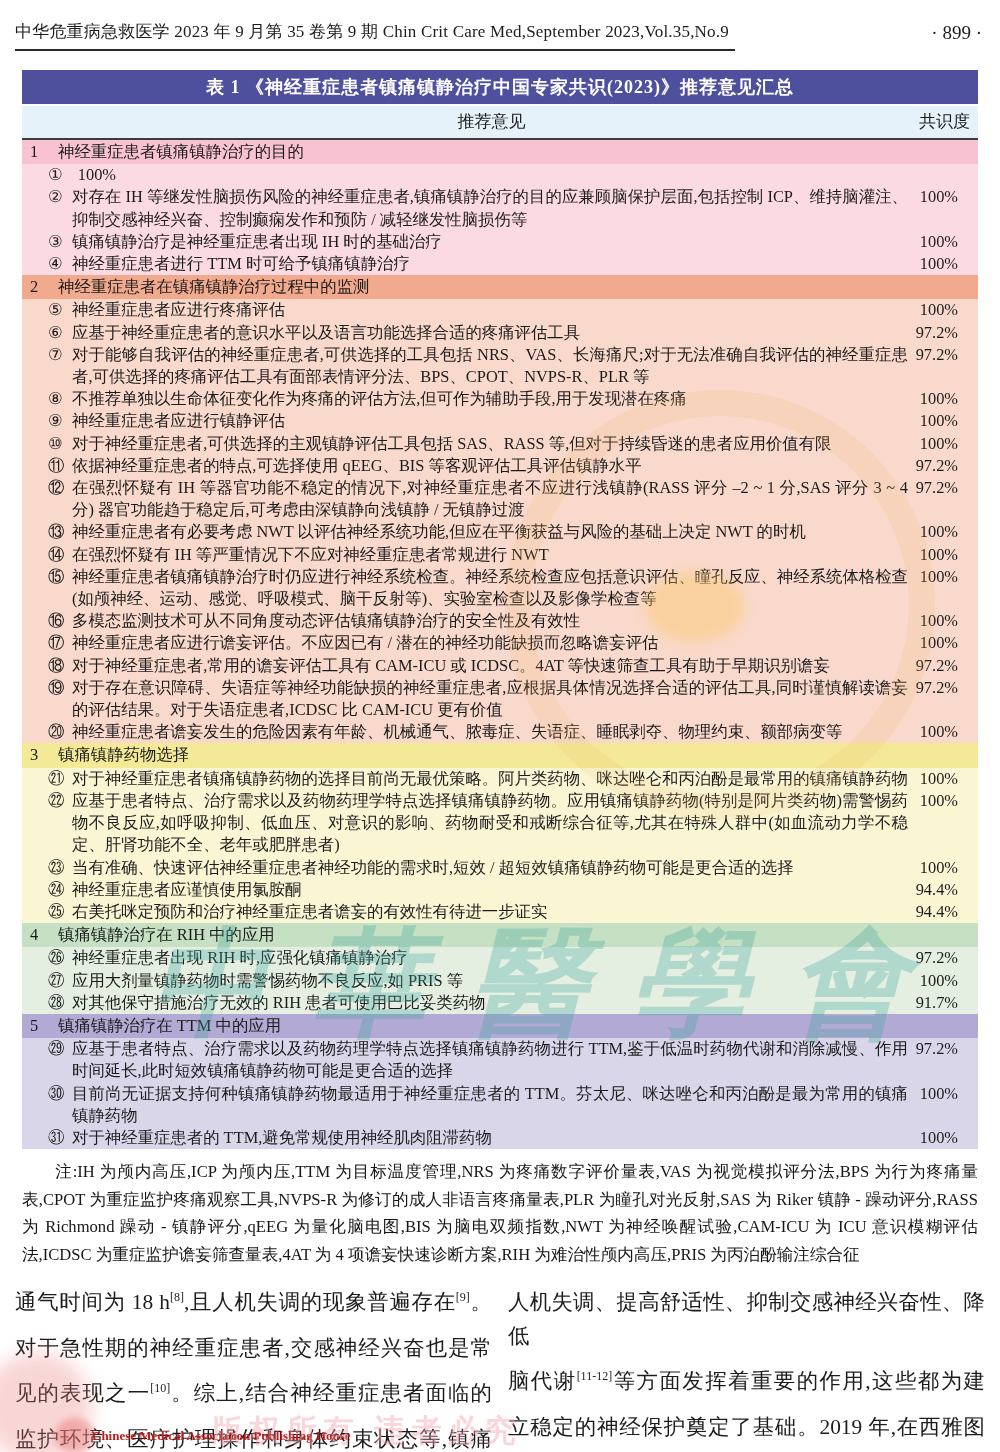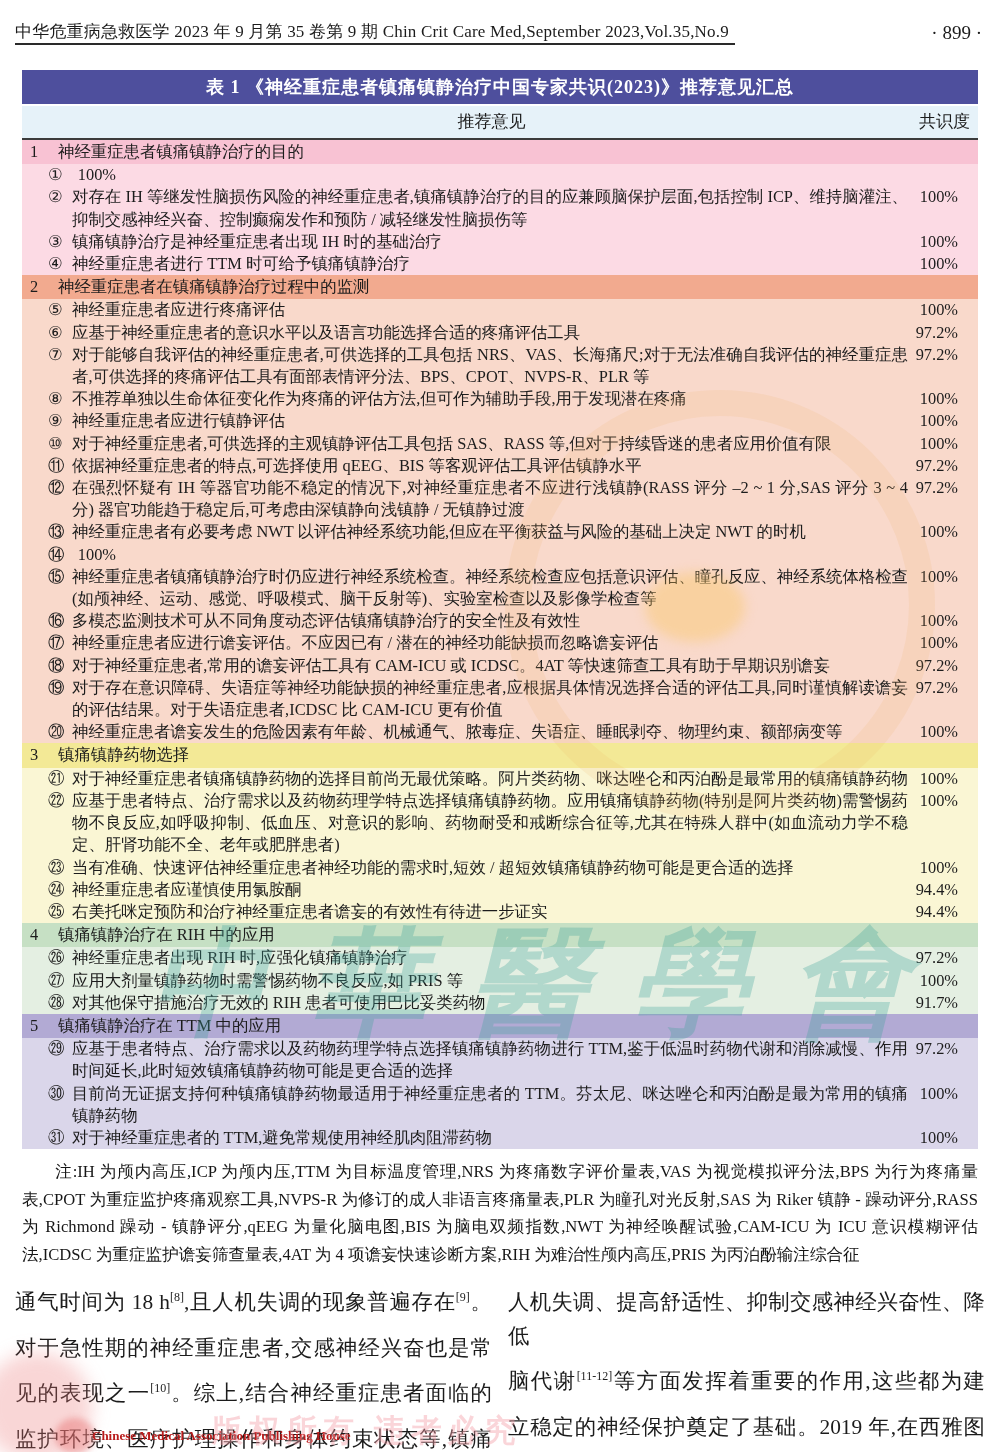--- a/index.html
+++ b/index.html
@@ -4,21 +4,21 @@
 <style>
   * { margin:0; padding:0; box-sizing:border-box; }
   html,body { background:#ffffff; }
   body {
     width:1000px; height:1452px; position:relative; overflow:hidden;
     font-family:"Liberation Serif","DejaVu Serif",serif;
     color:#1c1c1c;
   }
   
   .page-header { position:absolute; top:20px; left:15px; right:18px; display:flex; justify-content:space-between; align-items:flex-start; }
-  .journal-line { font-size:17px; letter-spacing:.2px; border-bottom:2px solid #2a2a2a; padding-right:6px; white-space:nowrap;text-align:center; }
+  .journal-line { font-size:17px; letter-spacing:.2px; border-bottom:2px solid #2a2a2a; padding-bottom:6px; padding-right:6px; white-space:nowrap;text-align:center; }
   .page-no { font-size:19px; padding-top:2px; }
 
   
   .tablewrap { position:absolute; top:70px; left:22px; width:956px; }
   .tbl-title { background:#4e4f9d; color:#ffffff; font-weight:bold; font-size:18px; text-align:center; height:34px; line-height:34px; letter-spacing:1px; margin-bottom:2px; }
   .col-header { position:relative; background:#e6f2f9; height:34px; border-bottom:2px solid #3c3c3c; font-size:17px; }
   .col-header .rec { position:absolute; left:0; right:17px; text-align:center; line-height:32px; }
   .col-header .cons { position:absolute; right:8px; line-height:32px; }
 
   .sec-header { display:flex; font-size:16.4px; line-height:22.2px; padding:1px 0 1px 8px; }
@@ -130,20 +130,21 @@
         <div class="itext">在强烈怀疑有 IH 等器官功能不稳定的情况下,对神经重症患者不应进行浅镇静(RASS 评分 –2 ~ 1 分,SAS 评分 3 ~ 4 分) 器官功能趋于稳定后,可考虑由深镇静向浅镇静 / 无镇静过渡</div>
         <div class="ipct">97.2%</div>
       </div>
       <div class="item-row" style="background: rgb(249, 217, 203);">
         <span class="inum">⑬</span>
         <div class="itext">神经重症患者有必要考虑 NWT 以评估神经系统功能,但应在平衡获益与风险的基础上决定 NWT 的时机</div>
         <div class="ipct">100%</div>
       </div>
       <div class="item-row" style="background: rgb(249, 217, 203);">
         <span class="inum">⑭</span>
+        <div class="itext">在强烈怀疑有 IH 等严重情况下不应对神经重症患者常规进行 NWT</div>
         <div class="ipct">100%</div>
       </div>
       <div class="item-row" style="background: rgb(249, 217, 203);">
         <span class="inum">⑮</span>
         <div class="itext">神经重症患者镇痛镇静治疗时仍应进行神经系统检查。神经系统检查应包括意识评估、瞳孔反应、神经系统体格检查(如颅神经、运动、感觉、呼吸模式、脑干反射等)、实验室检查以及影像学检查等</div>
         <div class="ipct">100%</div>
       </div>
       <div class="item-row" style="background: rgb(249, 217, 203);">
         <span class="inum">⑯</span>
         <div class="itext">多模态监测技术可从不同角度动态评估镇痛镇静治疗的安全性及有效性</div>

